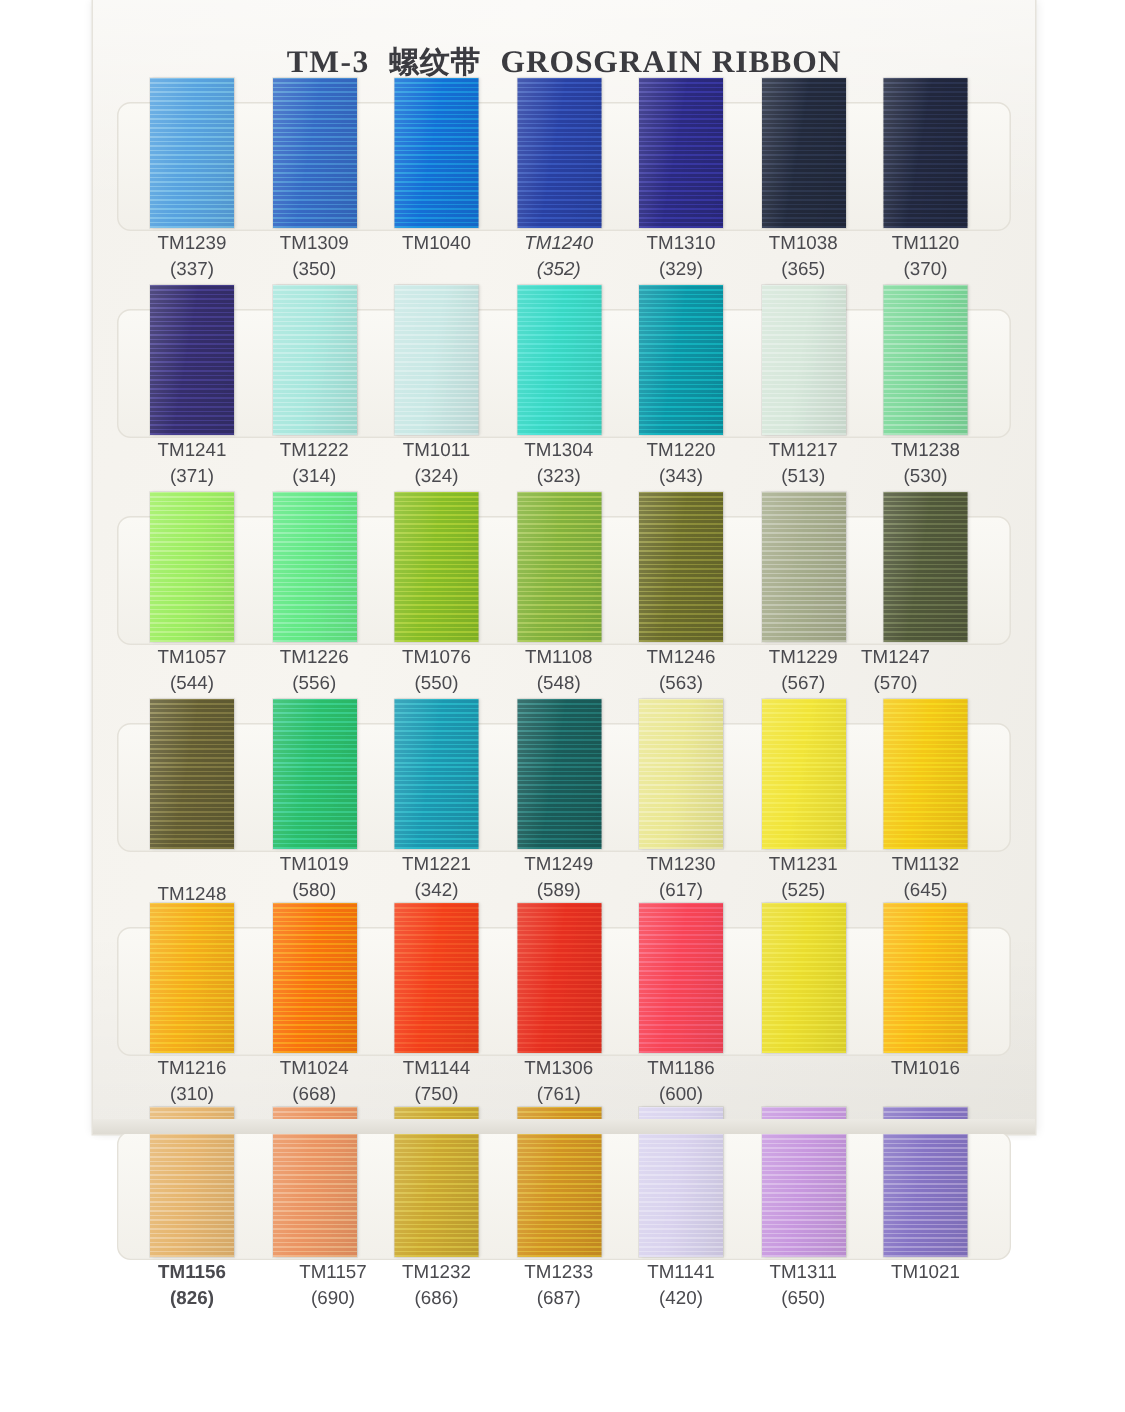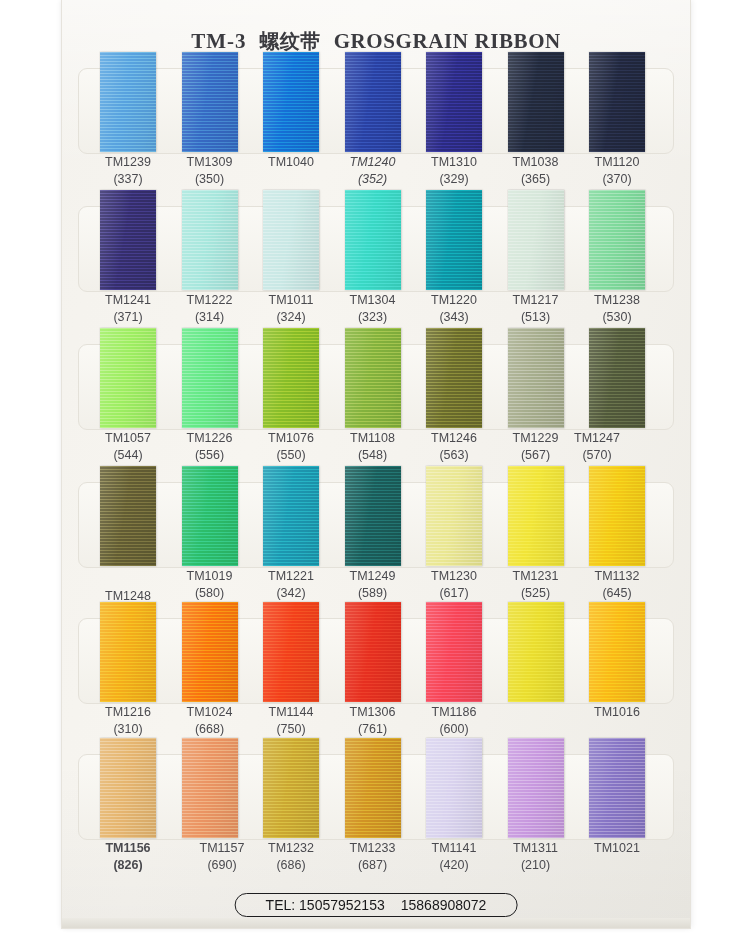--- a/index.html
+++ b/index.html
@@ -14,21 +14,21 @@
     font-family: "Liberation Sans", sans-serif;
     position: relative;
   }
 
   
   #card {
     position: absolute;
     left: 62px;
     top: 0px;
     width: 628px;
-    height: 928px;
+    height: 756px;
     background: linear-gradient(105deg, #f4f2ed 0%, #f7f5f0 35%, #f3f1ec 70%, #eeece6 100%);
     box-shadow: 0 0 0 1px #e6e3dc, 2px 0 6px rgba(0,0,0,0.07), -2px 0 5px rgba(0,0,0,0.05);
   }
   #card-sheen {
     position: absolute;
     inset: 0;
     background: linear-gradient(180deg, rgba(255,255,255,0.55) 0%, rgba(255,255,255,0.0) 18%, rgba(255,255,255,0.0) 82%, rgba(0,0,0,0.035) 100%);
     pointer-events: none;
   }
   #card-bottom-edge {
@@ -267,25 +267,21 @@
           <div class="swatch" title="TM1141" style="left: 348px; background: rgb(220, 214, 240);"></div>
           <div class="swatch" title="TM1311" style="left: 429.5px; background: rgb(204, 160, 226);"></div>
           <div class="swatch" title="TM1021" style="left: 511px; background: rgb(143, 126, 201);"></div>
         </div>
         <div class="labels">
           <div class="label" style="left: 11px; font-weight: bold;"><span>TM1156</span><span class="num">(826)</span></div>
           <div class="label" style="left: 105px;"><span>TM1157</span><span class="num">(690)</span></div>
           <div class="label" style="left: 174px;"><span>TM1232</span><span class="num">(686)</span></div>
           <div class="label" style="left: 255.5px;"><span>TM1233</span><span class="num">(687)</span></div>
           <div class="label" style="left: 337px;"><span>TM1141</span><span class="num">(420)</span></div>
-          <div class="label" style="left: 418.5px;"><span>TM1311</span><span class="num">(210)</span></div>
+          <div class="label" style="left: 418.5px;"><span>TM1311</span><span class="num">(650)</span></div>
           <div class="label" style="left: 500px;"><span>TM1021</span></div>
         </div>
       </div>
     </div>
 
-  <div id="tel">
-    <span>TEL:</span>
-    <span>15057952153</span><span class="gap"></span><span>15868908072</span>
-  </div>
 
   <div id="card-bottom-edge"></div>
 </div>
 
 </body></html>

